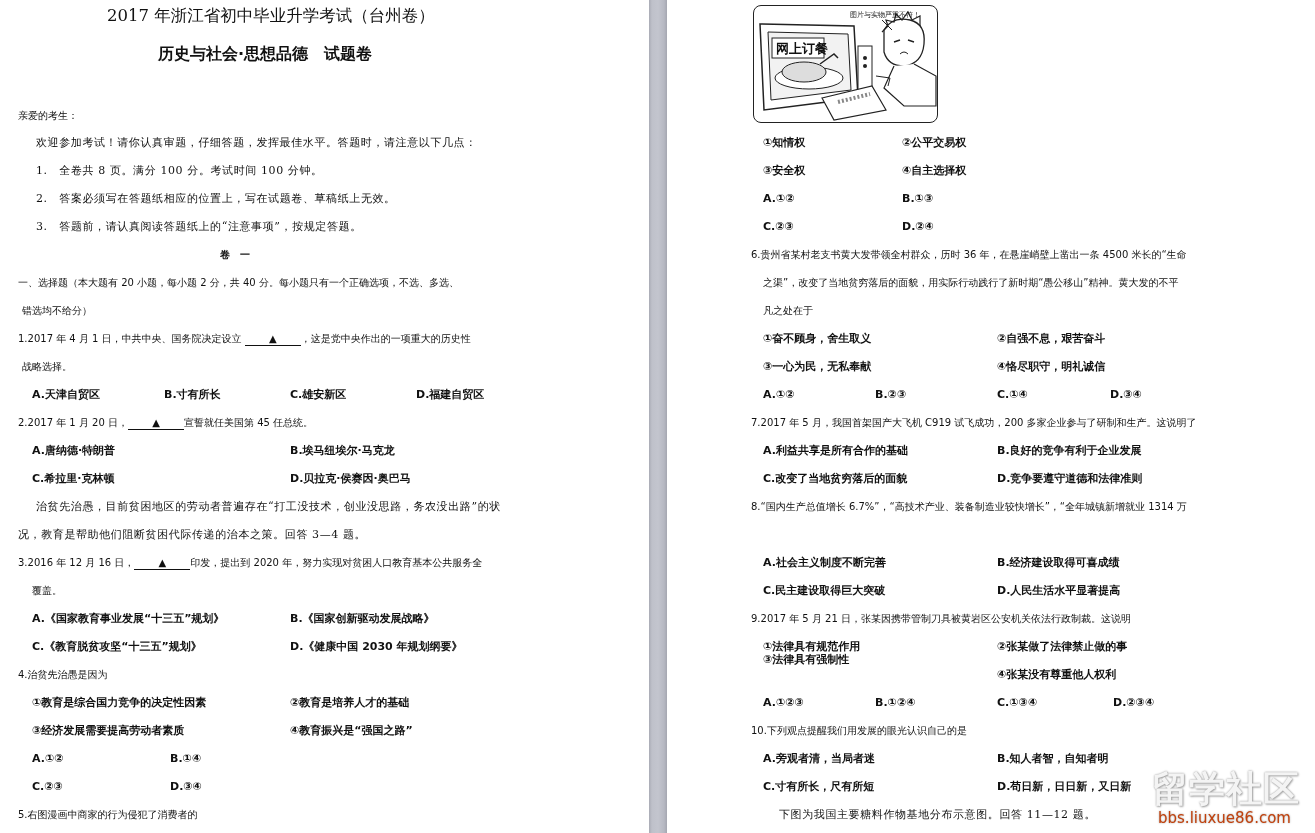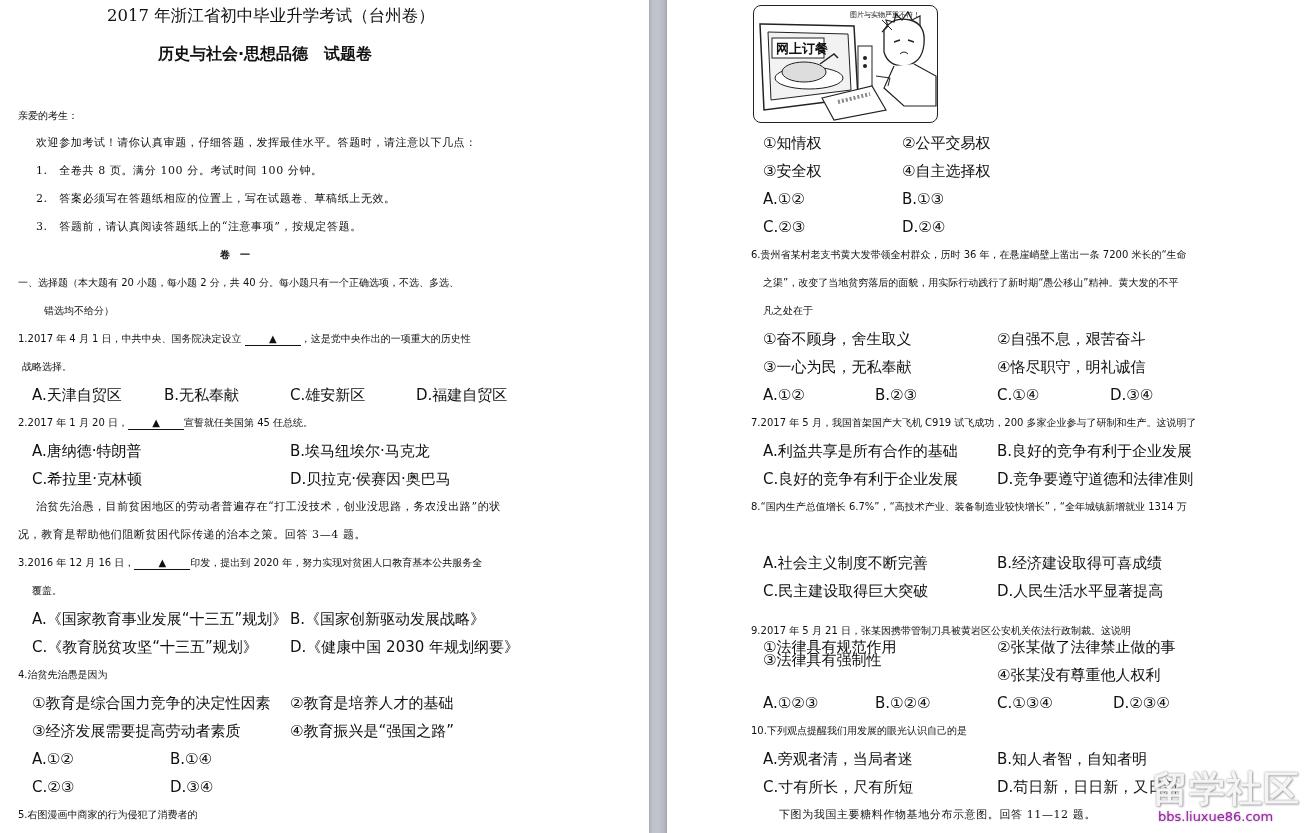--- a/index.html
+++ b/index.html
@@ -15,59 +15,59 @@
   .divider {
     position:absolute; left:649px; top:0; width:18px; height:833px;
     background:linear-gradient(to right,#a9abb5 0px,#bfc1ca 3px,#c3c5ce 9px,#b6b8c2 15px,#a4a6b0 18px);
   }
   .line { position:absolute; white-space:nowrap; font-size:10px; line-height:16px; }
   .kai { font-family:"DejaVu Serif", serif; font-size:11px; letter-spacing:0.6px; }
   .title1 { font-family:"DejaVu Serif", serif; font-size:16.5px; }
   .title2 { font-size:16px; font-weight:bold; }
   .bold { font-weight:bold; }
   .blank { display:inline-block; border-bottom:1px solid #111; text-align:center; line-height:13px; vertical-align:baseline; }
-  .opt { position:absolute; white-space:nowrap; font-size:15px; line-height:16px; }
+  .opt { position:absolute; white-space:nowrap; font-size:11px; line-height:16px;font-weight:bold; }
   .cartoon {
     position:absolute; left:86px; top:5px; width:183px; height:116px;
     border:1.5px solid #222; border-radius:8px; background:#fff; overflow:hidden;
   }
   .watermark { position:absolute; left:1152px; top:765px; width:150px; height:64px; }
   .wm-big {
     position:absolute; left:0; top:0; font-size:36px; font-weight:bold; color:#f4f4f4;
     letter-spacing:1px; text-shadow:0 0 2px #999, 1px 1px 2px #aaa;
     font-family:"DejaVu Sans", sans-serif; white-space:nowrap;
   }
   .wm-small {
-    position:absolute; left:6px; top:44px; font-size:13px; color:#a21caf;
+    position:absolute; left:6px; top:44px; font-size:15px; color:#c2410c;
     text-shadow:0 0 2px #999; white-space:nowrap; font-family:"DejaVu Sans", sans-serif;
   }
 </style>
 </head>
 <body>
 
 <div class="page page-left">
   <div class="line title1" style="left:107px;top:8px;">2017 年浙江省初中毕业升学考试（台州卷）</div>
   <div class="line title2" style="left:158px;top:46px;">历史与社会·思想品德　试题卷</div>
 
   <div class="line" style="left:18px;top:108px;">亲爱的考生：</div>
   <div class="line kai" style="left:36px;top:135px;">欢迎参加考试！请你认真审题，仔细答题，发挥最佳水平。答题时，请注意以下几点：</div>
   <div class="line kai" style="left:36px;top:163px;">1.　全卷共 8 页。满分 100 分。考试时间 100 分钟。</div>
   <div class="line kai" style="left:36px;top:191px;">2.　答案必须写在答题纸相应的位置上，写在试题卷、草稿纸上无效。</div>
   <div class="line kai" style="left:36px;top:219px;">3.　答题前，请认真阅读答题纸上的“注意事项”，按规定答题。</div>
 
   <div class="line bold" style="left:220px;top:247px;">卷　一</div>
   <div class="line" style="left:18px;top:275px;">一、选择题（本大题有 20 小题，每小题 2 分，共 40 分。每小题只有一个正确选项，不选、多选、</div>
-  <div class="line" style="left:22px;top:303px;margin-left:22px;">错选均不给分）</div>
+  <div class="line" style="left:22px;top:303px;">错选均不给分）</div>
 
   <div class="line" style="left:18px;top:331px;">
     <span>1.2017 年 4 月 1 日，中共中央、国务院决定设立 </span><span class="blank" style="width:56px;">▲</span><span>，这是党中央作出的一项重大的历史性</span>
   </div>
   <div class="line" style="left:22px;top:359px;">战略选择。</div>
   <div class="opt" style="left:32px;top:387px;">A.天津自贸区</div>
-  <div class="opt" style="left:164px;top:387px;">B.无私奉献</div>
+  <div class="opt" style="left:164px;top:387px;">B.寸有所长</div>
   <div class="opt" style="left:290px;top:387px;">C.雄安新区</div>
   <div class="opt" style="left:416px;top:387px;">D.福建自贸区</div>
 
   <div class="line" style="left:18px;top:415px;">
     <span>2.2017 年 1 月 20 日，</span><span class="blank" style="width:56px;">▲</span><span>宣誓就任美国第 45 任总统。</span>
   </div>
   <div class="opt" style="left:32px;top:443px;">A.唐纳德·特朗普</div>
   <div class="opt" style="left:290px;top:443px;">B.埃马纽埃尔·马克龙</div>
   <div class="opt" style="left:32px;top:471px;">C.希拉里·克林顿</div>
   <div class="opt" style="left:290px;top:471px;">D.贝拉克·侯赛因·奥巴马</div>
@@ -135,45 +135,45 @@
 
   <div class="opt" style="left:96px;top:135px;">①知情权</div>
   <div class="opt" style="left:235px;top:135px;">②公平交易权</div>
   <div class="opt" style="left:96px;top:163px;">③安全权</div>
   <div class="opt" style="left:235px;top:163px;">④自主选择权</div>
   <div class="opt" style="left:96px;top:191px;">A.①②</div>
   <div class="opt" style="left:235px;top:191px;">B.①③</div>
   <div class="opt" style="left:96px;top:219px;">C.②③</div>
   <div class="opt" style="left:235px;top:219px;">D.②④</div>
 
-  <div class="line" style="left:84px;top:247px;">6.贵州省某村老支书黄大发带领全村群众，历时 36 年，在悬崖峭壁上凿出一条 7200 米长的“生命</div>
+  <div class="line" style="left:84px;top:247px;">6.贵州省某村老支书黄大发带领全村群众，历时 36 年，在悬崖峭壁上凿出一条 4500 米长的“生命</div>
   <div class="line" style="left:96px;top:275px;">之渠”，改变了当地贫穷落后的面貌，用实际行动践行了新时期“愚公移山”精神。黄大发的不平</div>
   <div class="line" style="left:96px;top:303px;">凡之处在于</div>
   <div class="opt" style="left:96px;top:331px;">①奋不顾身，舍生取义</div>
   <div class="opt" style="left:330px;top:331px;text-align:center;">②自强不息，艰苦奋斗</div>
   <div class="opt" style="left:96px;top:359px;">③一心为民，无私奉献</div>
   <div class="opt" style="left:330px;top:359px;">④恪尽职守，明礼诚信</div>
   <div class="opt" style="left:96px;top:387px;">A.①②</div>
   <div class="opt" style="left:208px;top:387px;">B.②③</div>
   <div class="opt" style="left:330px;top:387px;">C.①④</div>
   <div class="opt" style="left:443px;top:387px;">D.③④</div>
 
   <div class="line" style="left:84px;top:415px;">7.2017 年 5 月，我国首架国产大飞机 C919 试飞成功，200 多家企业参与了研制和生产。这说明了</div>
   <div class="opt" style="left:96px;top:443px;">A.利益共享是所有合作的基础</div>
   <div class="opt" style="left:330px;top:443px;">B.良好的竞争有利于企业发展</div>
-  <div class="opt" style="left:96px;top:471px;">C.良好的竞争有利于企业发展</div>
+  <div class="opt" style="left:96px;top:471px;">C.改变了当地贫穷落后的面貌</div>
   <div class="opt" style="left:330px;top:471px;">D.竞争要遵守道德和法律准则</div>
 
   <div class="line" style="left:84px;top:499px;">8.“国内生产总值增长 6.7%”，“高技术产业、装备制造业较快增长”，“全年城镇新增就业 1314 万</div>
   <div class="opt" style="left:96px;top:555px;">A.社会主义制度不断完善</div>
   <div class="opt" style="left:330px;top:555px;">B.经济建设取得可喜成绩</div>
   <div class="opt" style="left:96px;top:583px;">C.民主建设取得巨大突破</div>
   <div class="opt" style="left:330px;top:583px;">D.人民生活水平显著提高</div>
 
-  <div class="line" style="left:84px;top:611px;margin-top:12px;">9.2017 年 5 月 21 日，张某因携带管制刀具被黄岩区公安机关依法行政制裁。这说明</div>
+  <div class="line" style="left:84px;top:611px;">9.2017 年 5 月 21 日，张某因携带管制刀具被黄岩区公安机关依法行政制裁。这说明</div>
   <div class="opt" style="left:96px;top:639px;">①法律具有规范作用</div>
   <div class="opt" style="left:330px;top:639px;">②张某做了法律禁止做的事</div>
   <div class="opt" style="left:96px;top:652px;text-align:right;">③法律具有强制性</div>
   <div class="opt" style="left:330px;top:667px;">④张某没有尊重他人权利</div>
   <div class="opt" style="left:96px;top:695px;">A.①②③</div>
   <div class="opt" style="left:208px;top:695px;">B.①②④</div>
   <div class="opt" style="left:330px;top:695px;">C.①③④</div>
   <div class="opt" style="left:446px;top:695px;">D.②③④</div>
 
   <div class="line" style="left:84px;top:723px;">10.下列观点提醒我们用发展的眼光认识自己的是</div>

